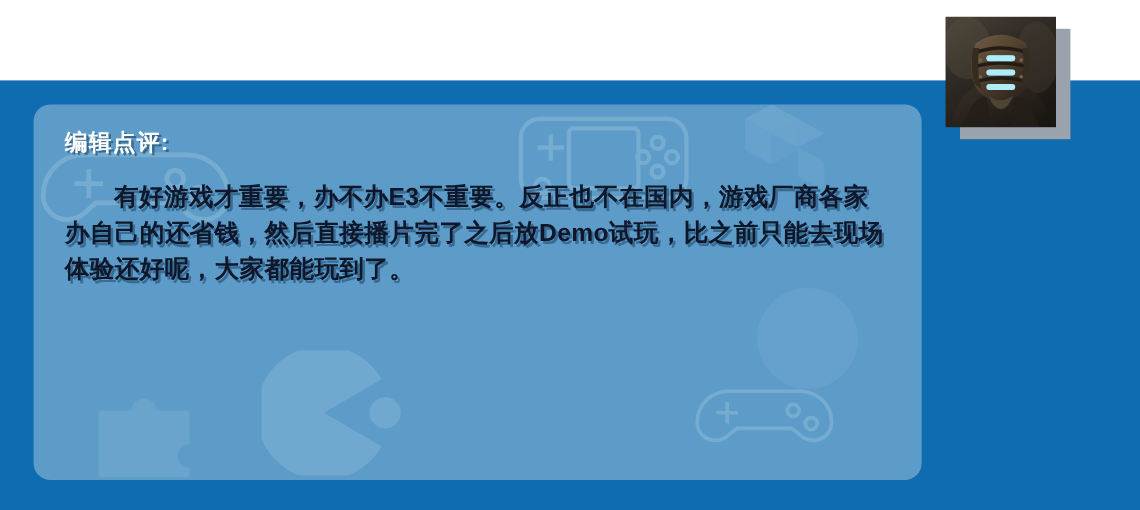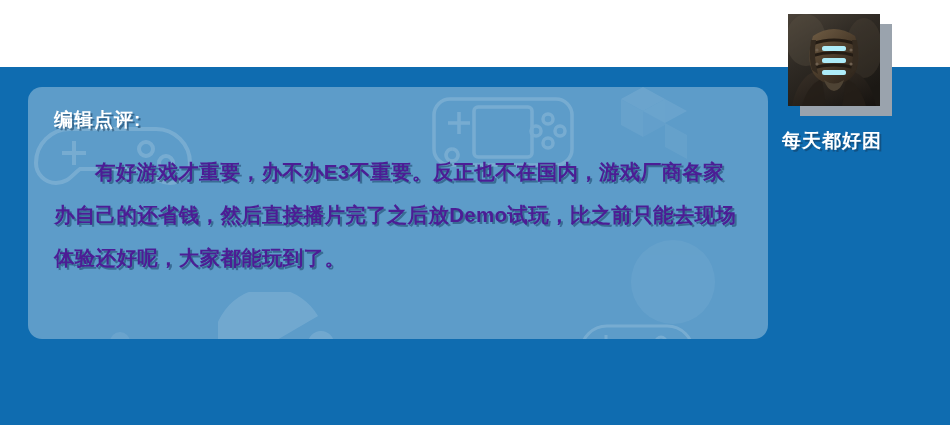--- a/index.html
+++ b/index.html
@@ -13,21 +13,21 @@
   #stage{position:absolute;left:0;top:0;width:950px;height:425px;overflow:hidden;background:#ffffff;}
 
   
   .blue-band{
     position:absolute;left:0;top:67px;width:950px;height:358px;
     background:#0f6cb0;
   }
 
   
   .comment-panel{
-    position:absolute;left:28px;top:87px;width:740px;height:252px;
+    position:absolute;left:28px;top:87px;width:740px;height:313px;
     background:#5d9cc9;
     border-radius:14px;
     overflow:hidden;
   }
 
   
   .wm{position:absolute;opacity:.16;pointer-events:none;}
   .wm svg{display:block;}
   .wm-pad{left:2px;top:18px;}
   .wm-psp{left:400px;top:-8px;}
@@ -46,24 +46,24 @@
   .comment-title{
     color:#ffffff;
     font-size:19px;
     font-weight:bold;
     letter-spacing:1px;
     text-shadow:2px 2px 0 rgba(20,60,95,.55);
     margin:0 0 18px 0;
     line-height:1.2;
   }
   .comment-para{
-    color:#4c1d95;
+    color:#0f172a;
     font-size:20.5px;
     font-weight:bold;
-    line-height:43px;
+    line-height:30px;
     letter-spacing:.3px;
     text-indent:41px;
     text-shadow:2px 2px 0 rgba(20,60,95,.5);
     margin:0 0 20px 0;
   }
   .comment-para:last-child{margin-bottom:0;}
 
   
   .avatar-wrap{
     position:absolute;left:788px;top:14px;width:96px;height:102px;
@@ -228,15 +228,14 @@
         <circle cx="29" cy="36" r="1.6" fill="#6f6050"></circle>
         <circle cx="63" cy="36" r="1.6" fill="#6f6050"></circle>
         <circle cx="29" cy="50" r="1.6" fill="#6f6050"></circle>
         <circle cx="63" cy="50" r="1.6" fill="#6f6050"></circle>
 
         <rect width="92" height="92" fill="none"></rect>
       </svg>
     </div>
   </div>
 
-  <div class="avatar-name">每天都好困</div>
 
 </div>
 
 </body></html>

